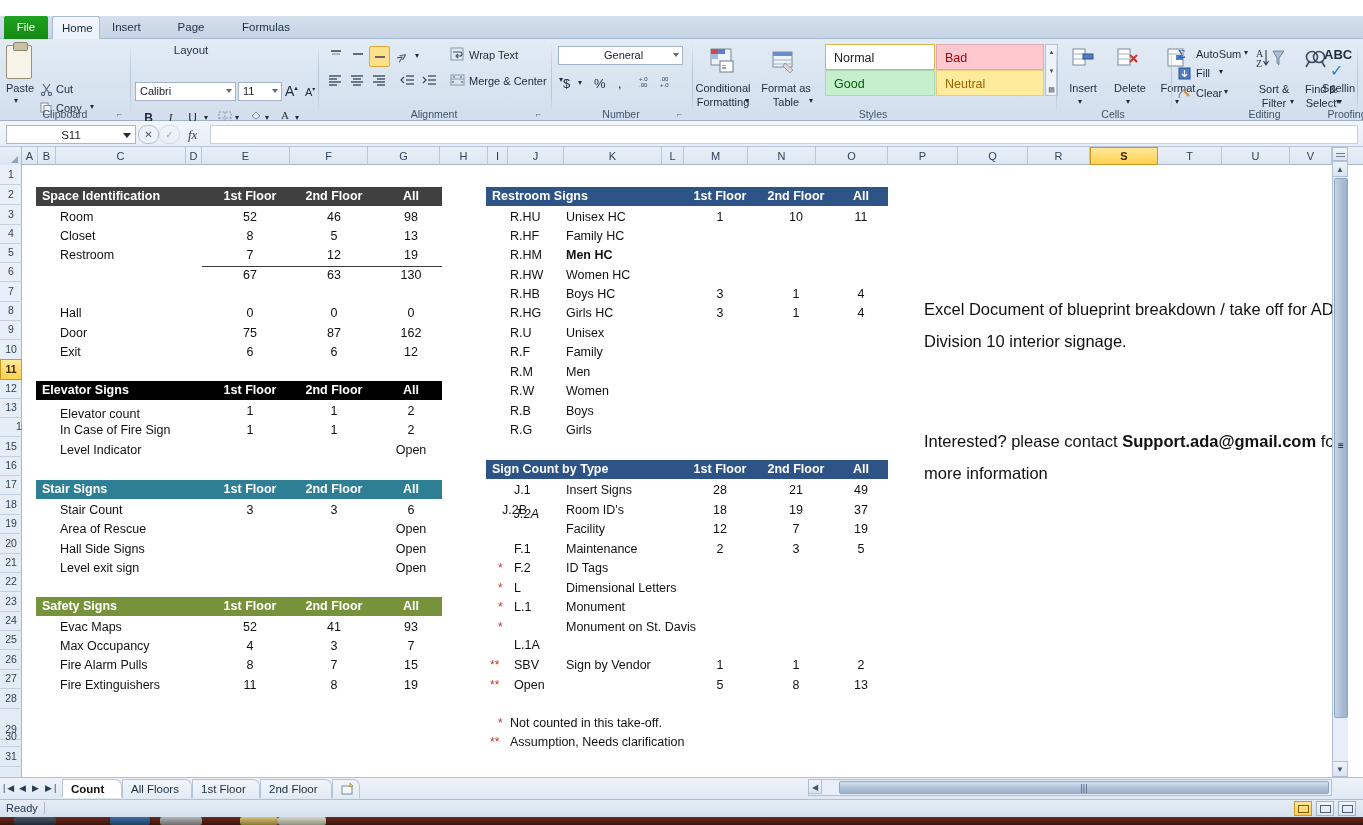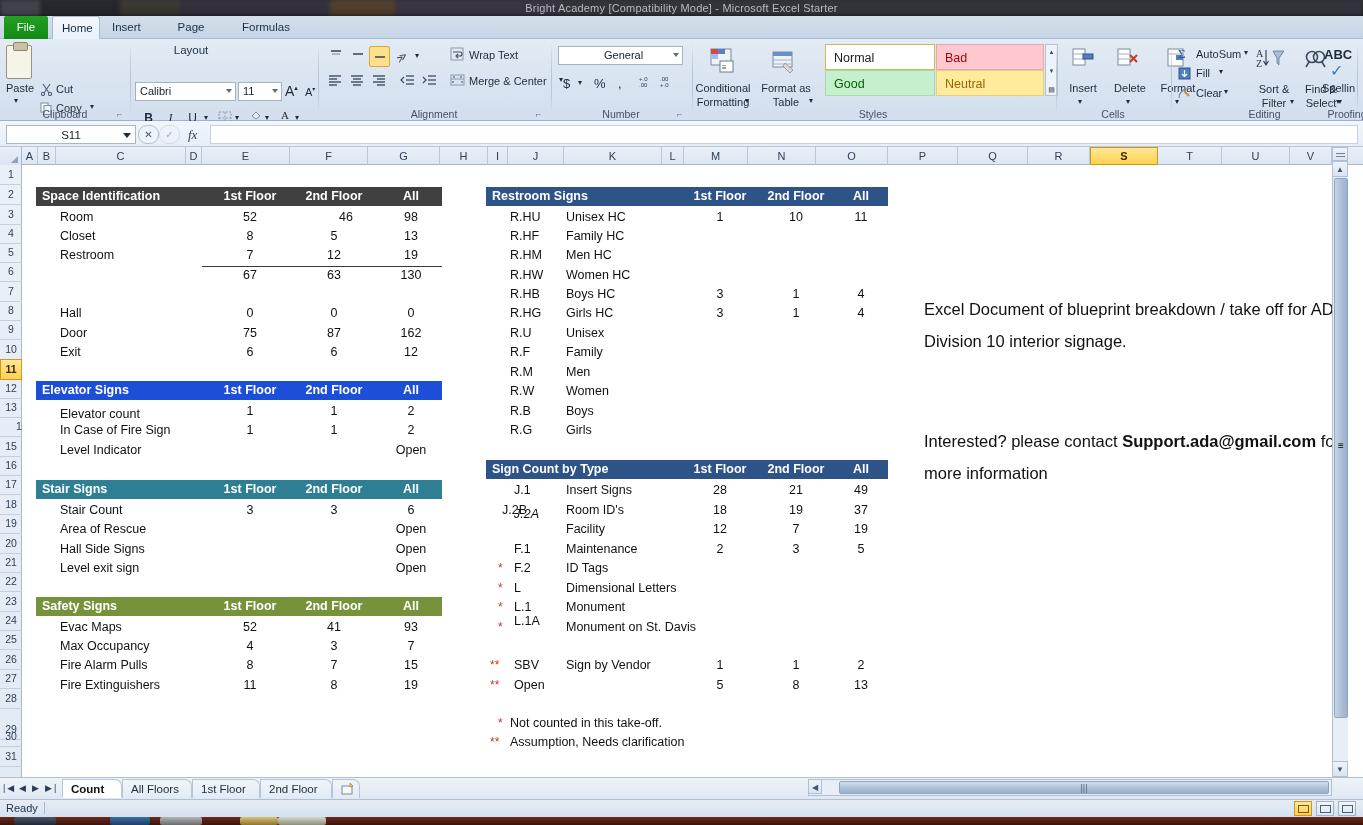--- a/index.html
+++ b/index.html
@@ -303,24 +303,20 @@
     background:linear-gradient(180deg,#6a2a1c 0%,#3a140c 100%);
     overflow:hidden;
   }
   .tb-item{ position:absolute; top:0; height:8px; border-radius:2px; }
 </style>
 </head>
 <body>
 
 <div id="app">
 
-  <div class="titlebar">
-    <div class="blurstrip"></div>
-    <div class="wintitle">Bright Academy  [Compatibility Mode] - Microsoft Excel Starter</div>
-  </div>
 
   <div class="ribbon-bg"></div>
   <div class="tabstrip"></div>
 
   <div class="tab-file">File</div>
   <div class="tab active" style="left:52px;width:48px;">Home</div>
   <div class="tab" style="left:103px;width:46px;">Insert</div>
   <div class="tab" style="left:152px;width:78px;">Page Layout</div>
   <div class="tab" style="left:233px;width:62px;">Formulas</div>
 
@@ -742,21 +738,21 @@
   <div class="sheet">
 
     <div class="sect-head" style="left:14px;top:22px;width:406px;background:#404040;">
       <span class="t">Space Identification</span>
       <span class="c1" style="left:174px;width:80px;">1st Floor</span>
       <span class="c1" style="left:256px;width:84px;">2nd Floor</span>
       <span class="c1" style="left:344px;width:62px;">All</span>
     </div>
     <div class="row-lbl" style="left:38px;top:45px;">Room</div>
     <div class="num" style="left:188px;top:45px;width:80px;">52</div>
-    <div class="num" style="left:282px;top:45px;width:84px;">46</div>
+    <div class="num" style="left:270px;top:45px;width:84px;">46</div>
     <div class="num" style="left:358px;top:45px;width:62px;">98</div>
 
     <div class="row-lbl" style="left:38px;top:64px;">Closet</div>
     <div class="num" style="left:188px;top:64px;width:80px;">8</div>
     <div class="num" style="left:270px;top:64px;width:84px;">5</div>
     <div class="num" style="left:358px;top:64px;width:62px;">13</div>
 
     <div class="row-lbl" style="left:38px;top:83px;">Restroom</div>
     <div class="num" style="left:188px;top:83px;width:80px;">7</div>
     <div class="num" style="left:270px;top:83px;width:84px;">12</div>
@@ -775,21 +771,21 @@
     <div class="row-lbl" style="left:38px;top:161px;">Door</div>
     <div class="num" style="left:188px;top:161px;width:80px;">75</div>
     <div class="num" style="left:270px;top:161px;width:84px;">87</div>
     <div class="num" style="left:358px;top:161px;width:62px;">162</div>
 
     <div class="row-lbl" style="left:38px;top:180px;">Exit</div>
     <div class="num" style="left:188px;top:180px;width:80px;">6</div>
     <div class="num" style="left:270px;top:180px;width:84px;">6</div>
     <div class="num" style="left:358px;top:180px;width:62px;">12</div>
 
-    <div class="sect-head" style="left:14px;top:216px;width:406px;background:#1d4ed8;">
+    <div class="sect-head" style="left:14px;top:216px;width:406px;background:#000000;">
       <span class="t">Elevator Signs</span>
       <span class="c1" style="left:174px;width:80px;">1st Floor</span>
       <span class="c1" style="left:256px;width:84px;">2nd Floor</span>
       <span class="c1" style="left:344px;width:62px;">All</span>
     </div>
     <div class="row-lbl" style="left:38px;top:242px;">Elevator count</div>
     <div class="num" style="left:188px;top:239px;width:80px;">1</div>
     <div class="num" style="left:270px;top:239px;width:84px;">1</div>
     <div class="num" style="left:358px;top:239px;width:62px;">2</div>
 
@@ -857,21 +853,21 @@
     <div class="row-lbl" style="left:488px;top:45px;">R.HU</div>
     <div class="row-lbl" style="left:544px;top:45px;">Unisex HC</div>
     <div class="num" style="left:660px;top:45px;width:76px;">1</div>
     <div class="num" style="left:736px;top:45px;width:76px;">10</div>
     <div class="num" style="left:812px;top:45px;width:54px;">11</div>
 
     <div class="row-lbl" style="left:488px;top:64px;">R.HF</div>
     <div class="row-lbl" style="left:544px;top:64px;">Family HC</div>
 
     <div class="row-lbl" style="left:488px;top:83px;">R.HM</div>
-    <div class="row-lbl" style="left:544px;top:83px;">Men HC</div>
+    <div class="row-lbl" style="left:544px;top:83px;font-weight:bold;">Men HC</div>
 
     <div class="row-lbl" style="left:488px;top:103px;">R.HW</div>
     <div class="row-lbl" style="left:544px;top:103px;">Women HC</div>
 
     <div class="row-lbl" style="left:488px;top:122px;">R.HB</div>
     <div class="row-lbl" style="left:544px;top:122px;">Boys HC</div>
     <div class="num" style="left:660px;top:122px;width:76px;">3</div>
     <div class="num" style="left:736px;top:122px;width:76px;">1</div>
     <div class="num" style="left:812px;top:122px;width:54px;">4</div>
 
@@ -936,21 +932,21 @@
 
     <div class="ast" style="left:476px;top:416px;">*</div>
     <div class="row-lbl" style="left:492px;top:416px;">L</div>
     <div class="row-lbl" style="left:544px;top:416px;">Dimensional Letters</div>
 
     <div class="ast" style="left:476px;top:435px;">*</div>
     <div class="row-lbl" style="left:492px;top:435px;">L.1</div>
     <div class="row-lbl" style="left:544px;top:435px;">Monument</div>
 
     <div class="ast" style="left:476px;top:455px;">*</div>
-    <div class="row-lbl" style="left:492px;top:449px;">L.1A</div>
+    <div class="row-lbl" style="left:492px;top:473px;">L.1A</div>
     <div class="row-lbl" style="left:544px;top:455px;">Monument on St. Davis</div>
 
     <div class="ast" style="left:468px;top:493px;">**</div>
     <div class="row-lbl" style="left:492px;top:493px;">SBV</div>
     <div class="row-lbl" style="left:544px;top:493px;">Sign by Vendor</div>
     <div class="num" style="left:660px;top:493px;width:76px;">1</div>
     <div class="num" style="left:736px;top:493px;width:76px;">1</div>
     <div class="num" style="left:812px;top:493px;width:54px;">2</div>
 
     <div class="ast" style="left:468px;top:513px;">**</div>

